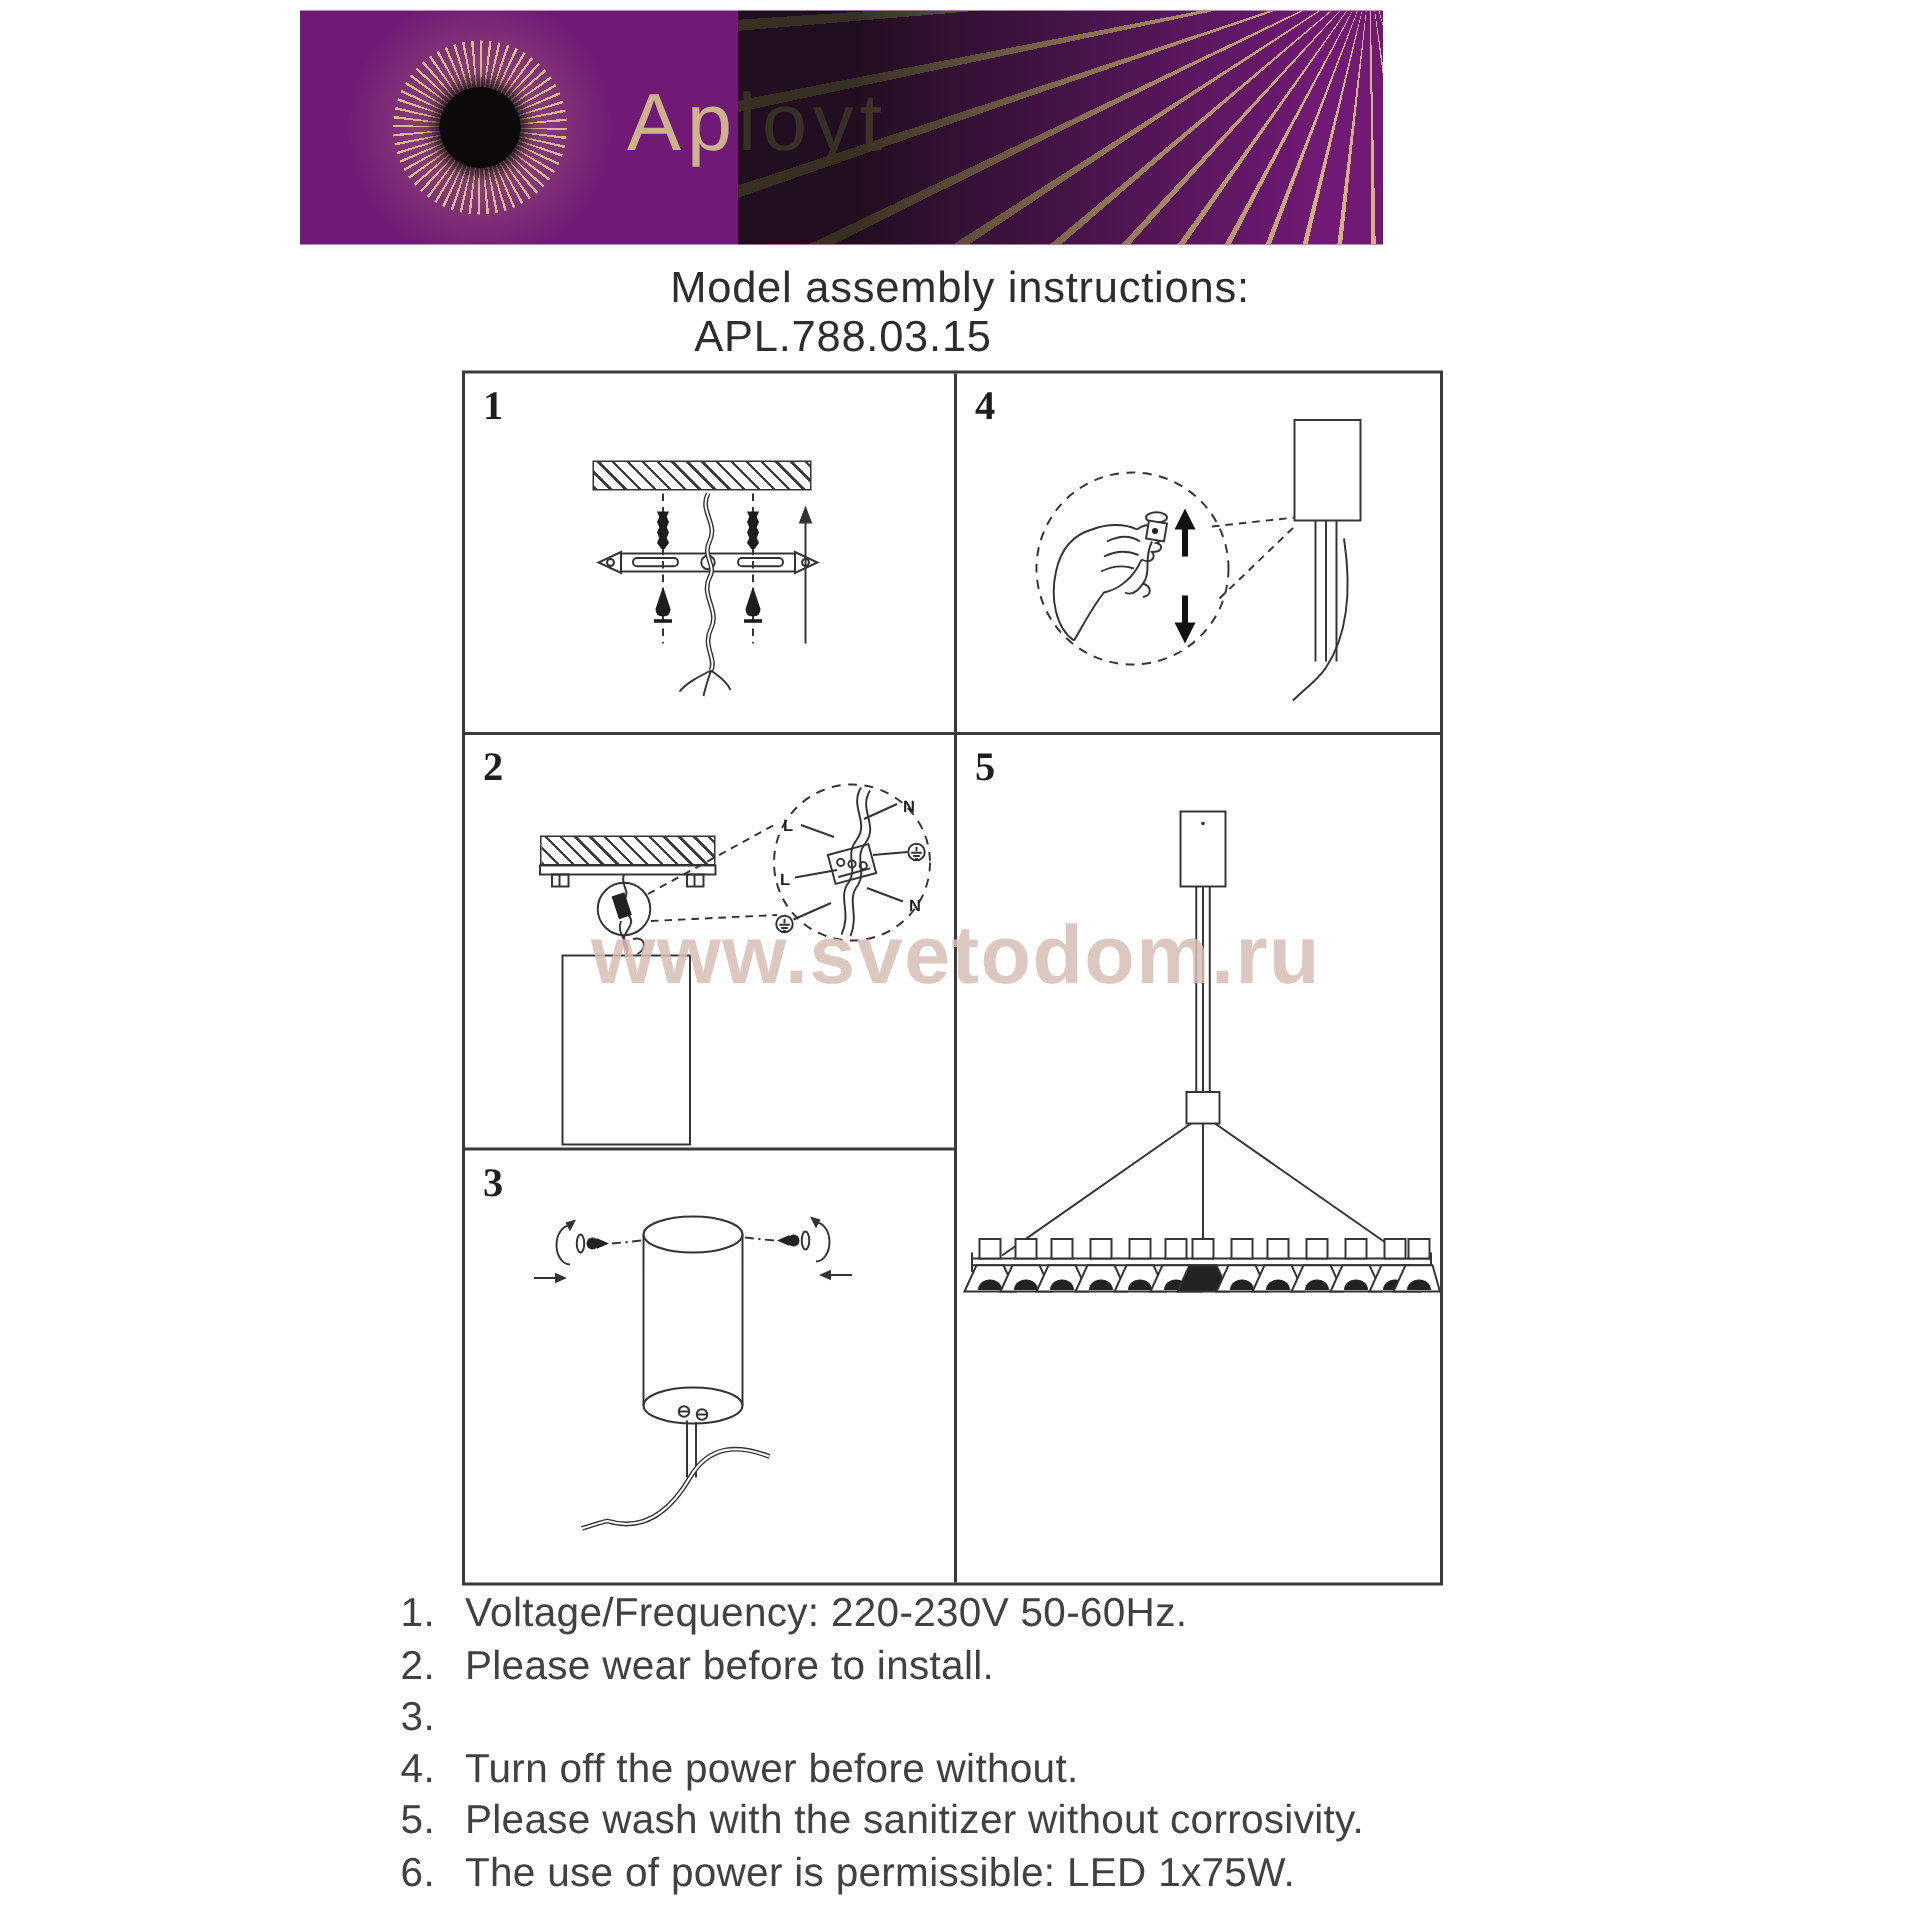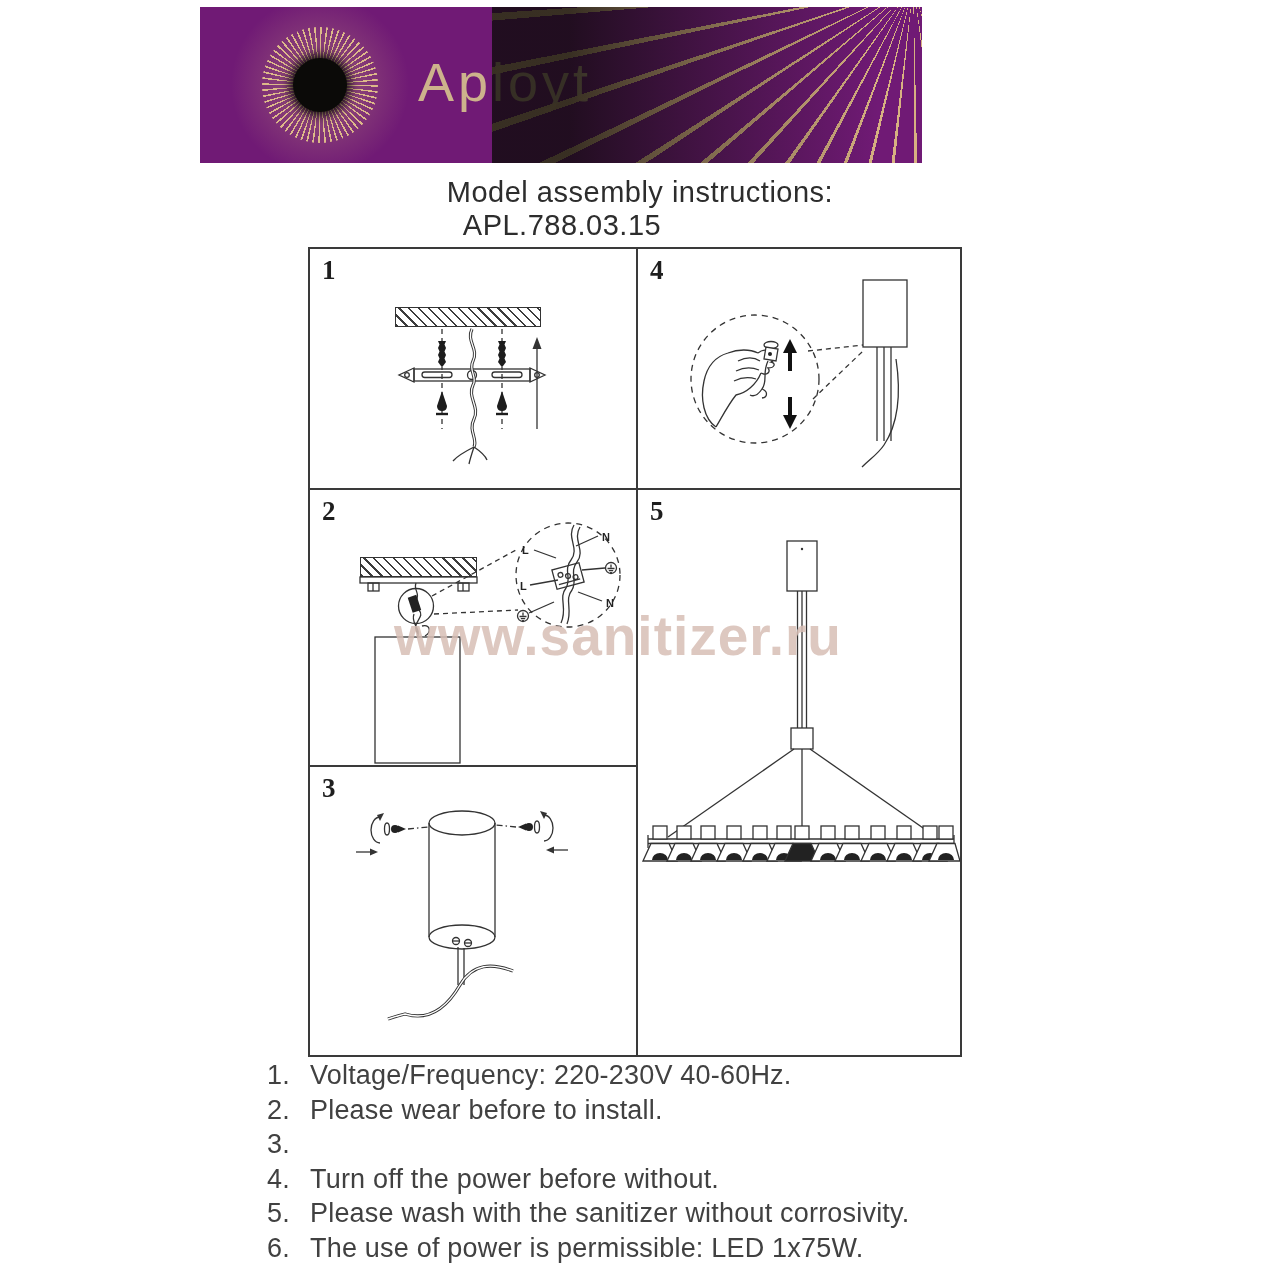--- a/index.html
+++ b/index.html
@@ -338,26 +338,26 @@
               <polygon fill="#fff" points="291,371 299,353.5 317,353.5 322,371"></polygon>
               <path fill="#222" stroke="none" d="M300,370 A8,7 0 0 1 316,370 Z"></path>
               <rect fill="#fff" x="301" y="336" width="14" height="13"></rect>
             </g>
         </g>
       </svg>
       <div class="panel-num">5</div>
     </div>
   </div>
 
-  <div class="watermark">www.sanitizer.ru</div>
+  <div class="watermark">www.svetodom.ru</div>
 
   <div class="instructions">
     <div class="inst-row">
       <span class="inst-num">1.</span>
-      <span class="inst-text">Voltage/Frequency: 220-230V 40-60Hz.</span>
+      <span class="inst-text">Voltage/Frequency: 220-230V 50-60Hz.</span>
     </div>
     <div class="inst-row">
       <span class="inst-num">2.</span>
       <span class="inst-text">Please wear before to install.</span>
     </div>
     <div class="inst-row">
       <span class="inst-num">3.</span>
     </div>
     <div class="inst-row">
       <span class="inst-num">4.</span>

